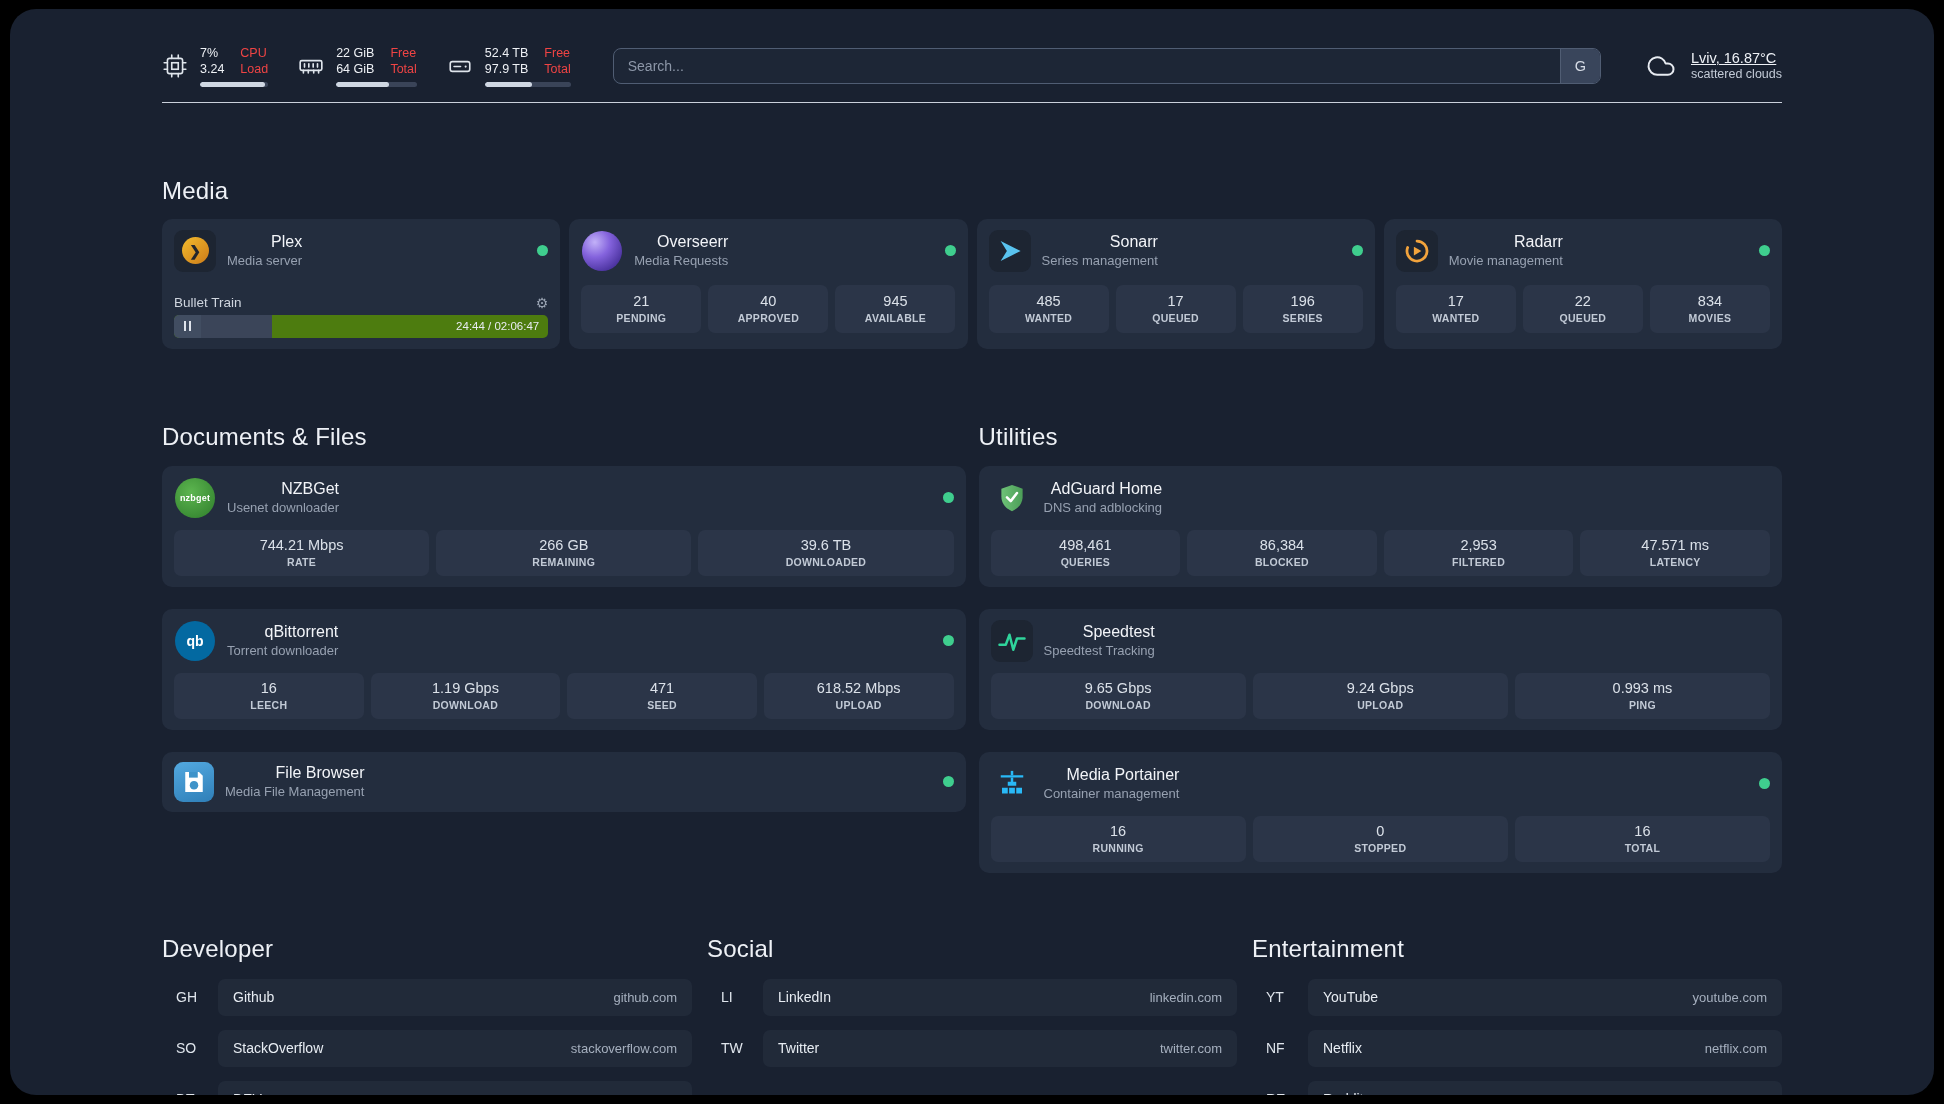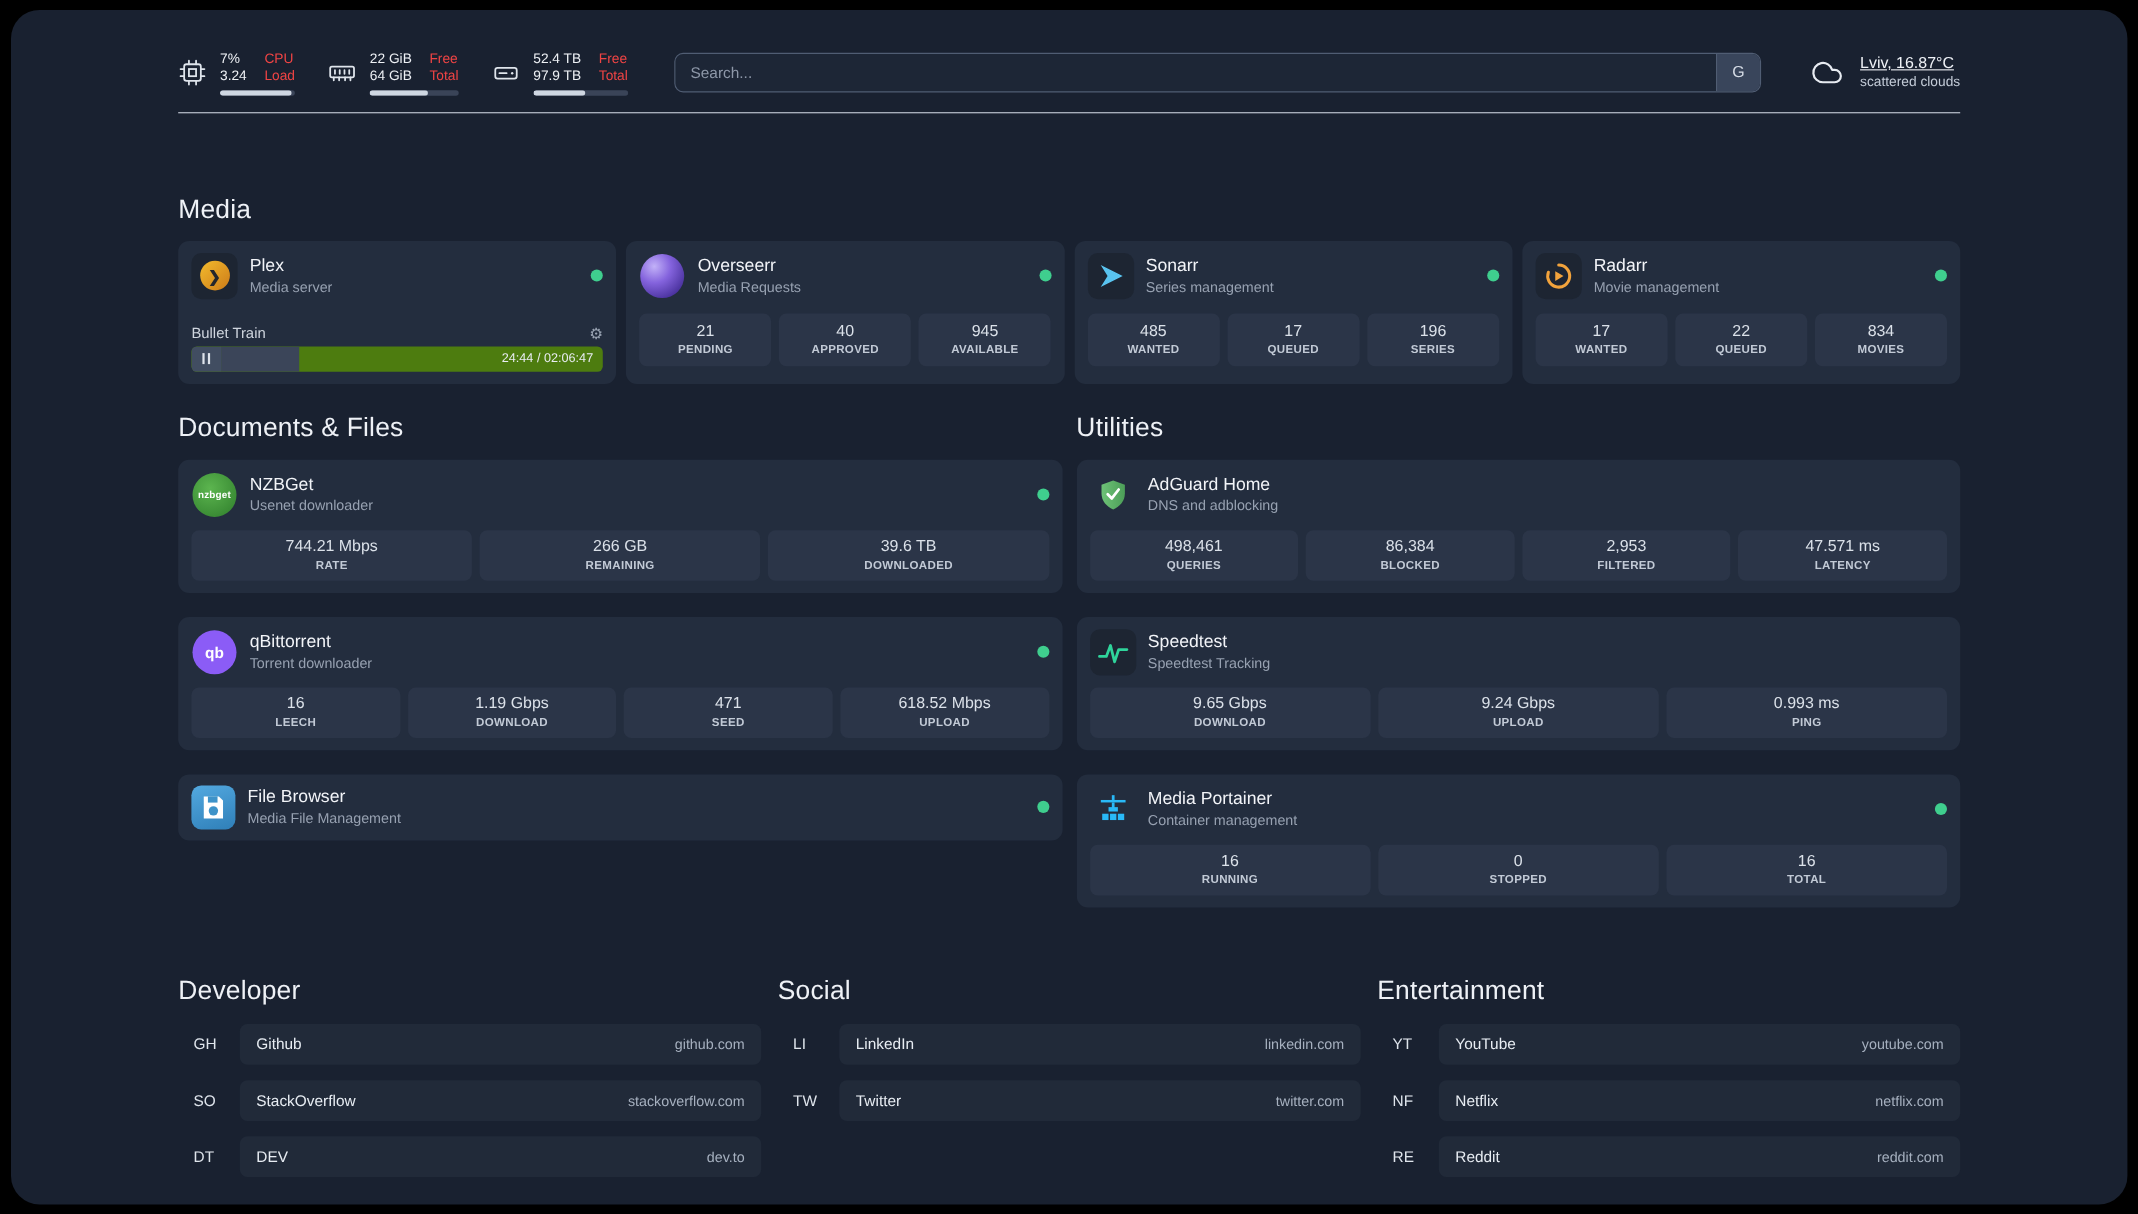--- a/index.html
+++ b/index.html
@@ -31,57 +31,57 @@
   .divider { margin-top:15px; height:1px; background:#d9e0ea; opacity:.92; }
 
   
   .group-title { font-size:24px; font-weight:500; color:#eef1f6; letter-spacing:.2px; }
   .gt-media { margin-top:74px; }
   .media-row { display:flex; gap:9px; margin-top:14px; }
   .media-row .card { flex:1; min-height:128px; }
 
   .card { background:#232d3e; border-radius:10px; padding:11px 12px; cursor:pointer; }
   .card-head { display:flex; gap:11px; align-items:center; }
-  .head-text { min-width:0; }
+  .head-text { min-width:0;text-align:right; }
   .svc-name { font-size:16px; color:#f2f4f8; font-weight:500; white-space:nowrap; }
   .svc-desc { font-size:13px; color:#97a1b1; margin-top:2px; white-space:nowrap; }
   .dot { width:11px; height:11px; border-radius:50%; background:#3fce8e; margin-left:auto; flex:none; }
 
   .stats { display:flex; gap:7px; margin-top:13px; }
   .stat { flex:1; background:#2b3548; border-radius:7px; height:48px; display:flex; flex-direction:column; align-items:center; justify-content:center; }
   .stat-val { font-size:14.5px; color:#dbe1e9; }
   .stat-lab { font-size:10.5px; font-weight:700; color:#c2cad6; margin-top:3px; letter-spacing:.3px; }
 
   
   .app-icon { width:42px; height:42px; border-radius:9px; display:flex; align-items:center; justify-content:center; flex:none; }
   .app-icon svg { width:30px; height:30px; display:block; }
   .tile-dark { background:#1d2532; }
   .plex-circle { width:27px; height:27px; border-radius:50%; background:linear-gradient(135deg,#f3bb2d,#cc7b19); display:flex; align-items:center; justify-content:center; }
   .plex-chevron { color:#23262c; font-size:14px; font-weight:700; line-height:1; }
   .circle-icon { width:40px; height:40px; border-radius:50%; display:flex; align-items:center; justify-content:center; }
   .overseerr-circle { background:radial-gradient(circle at 32% 28%, #c2b1f8 0%, #8463dd 38%, #4b339f 78%, #39287b 100%); }
   .nzbget-circle { background:radial-gradient(circle at 40% 35%, #5cb54f, #2e7d2b); }
   .nzbget-text { color:#fff; font-size:9px; font-weight:700; letter-spacing:.2px; }
-  .qb-circle { background:#8b5cf6; }
+  .qb-circle { background:#0369a1; }
   .qb-text { color:#fff; font-size:14px; font-weight:700; }
   .fb-tile { background:linear-gradient(160deg,#53a9e0,#2f7fb8); border-radius:9px; }
 
   
   .np-row { display:flex; align-items:flex-end; margin-top:23px; }
   .np-title { font-size:13.5px; color:#cfd5de; }
   .gear { margin-left:auto; color:#99a3b2; font-size:14px; cursor:pointer; line-height:1; }
   .np-strip { margin-top:5px; height:23px; background:#4d7c0f; border-radius:5px; position:relative; display:flex; align-items:stretch; overflow:hidden; }
   .pause-btn { width:27px; background:#414d61; display:flex; align-items:center; justify-content:center; flex:none; cursor:pointer; }
   .pause-bars { width:7px; height:10px; border-left:2.5px solid #dfe4ec; border-right:2.5px solid #dfe4ec; }
   .np-fill { height:100%; background:#3b4559; }
   .np-time { position:absolute; right:9px; top:0; line-height:23px; font-size:11.5px; color:#e8ecf2; }
 
   
   .columns { display:flex; gap:13px; margin-top:26px; }
-  .col { flex:1; min-width:0; }
+  .col { flex:1; min-width:0;margin-top:48px; }
   .col .card { margin-top:15px; }
   .col .card + .card { margin-top:22px; }
   .col .stats { margin-top:11px; }
   .col .stat { height:46px; }
   .card-slim { padding:10px 12px; }
   .card-slim .app-icon { width:40px; height:40px; }
 
   
   .links { display:flex; gap:15px; margin-top:62px; }
   .link-col { flex:1; min-width:0; }

